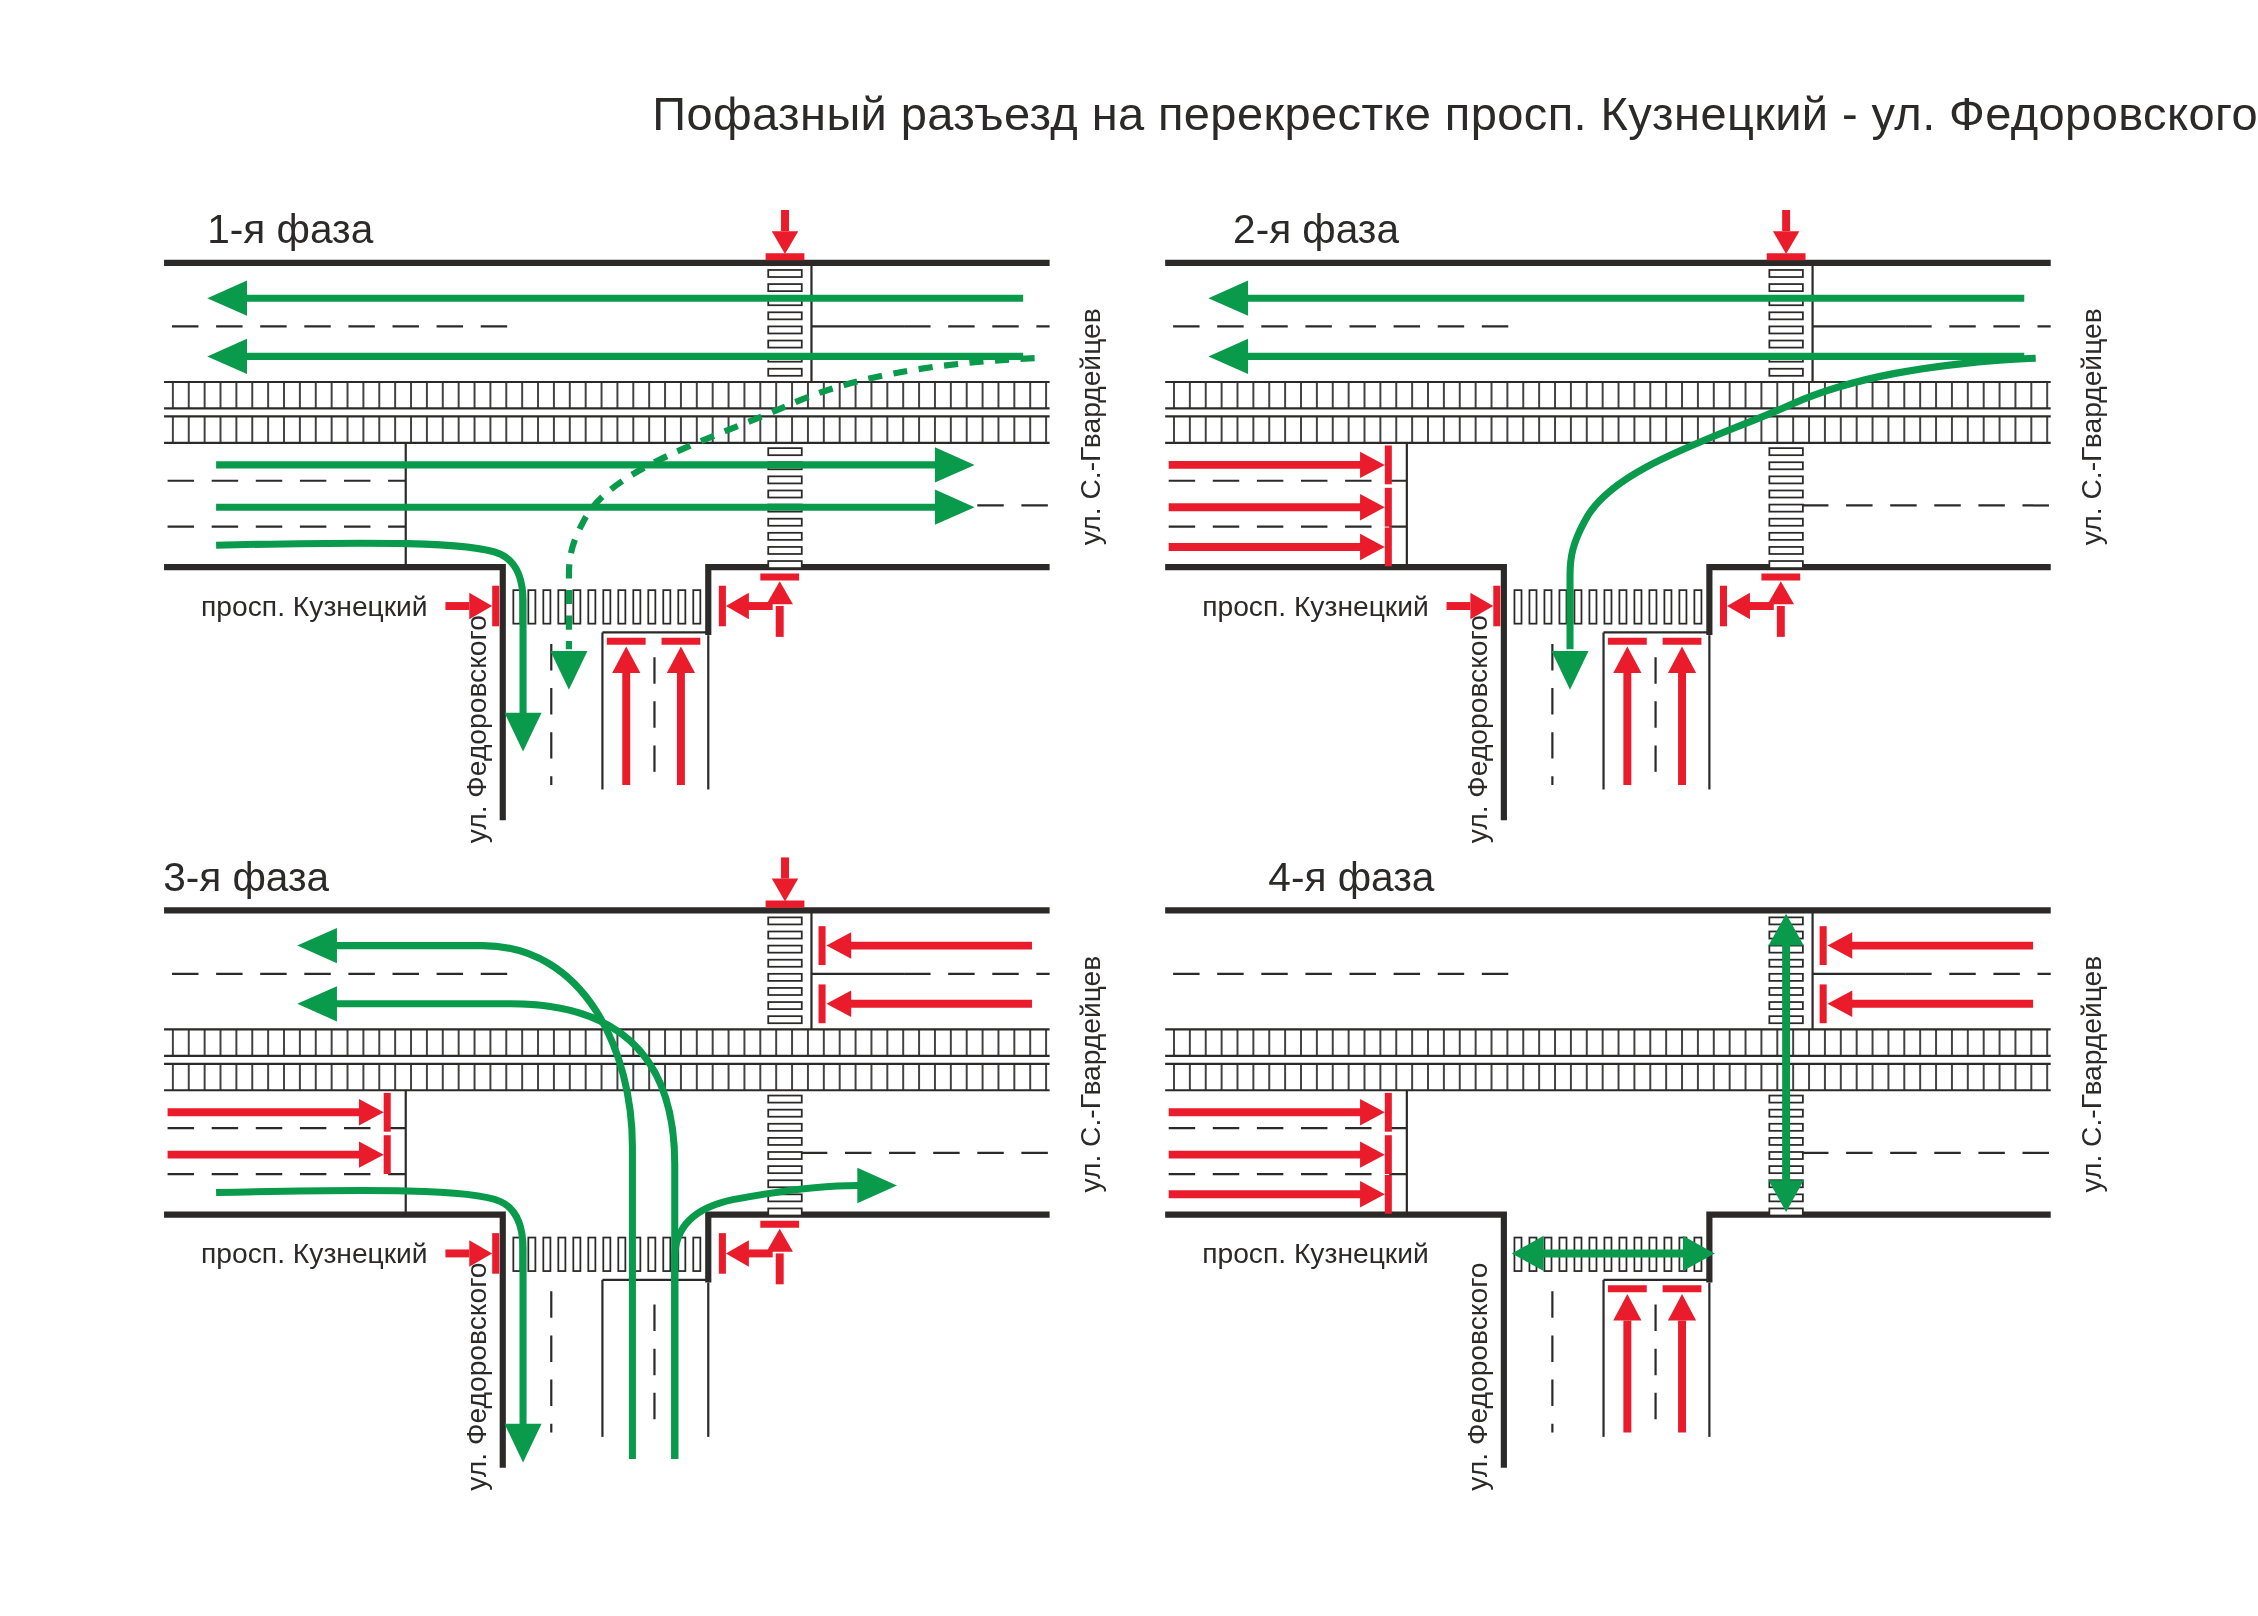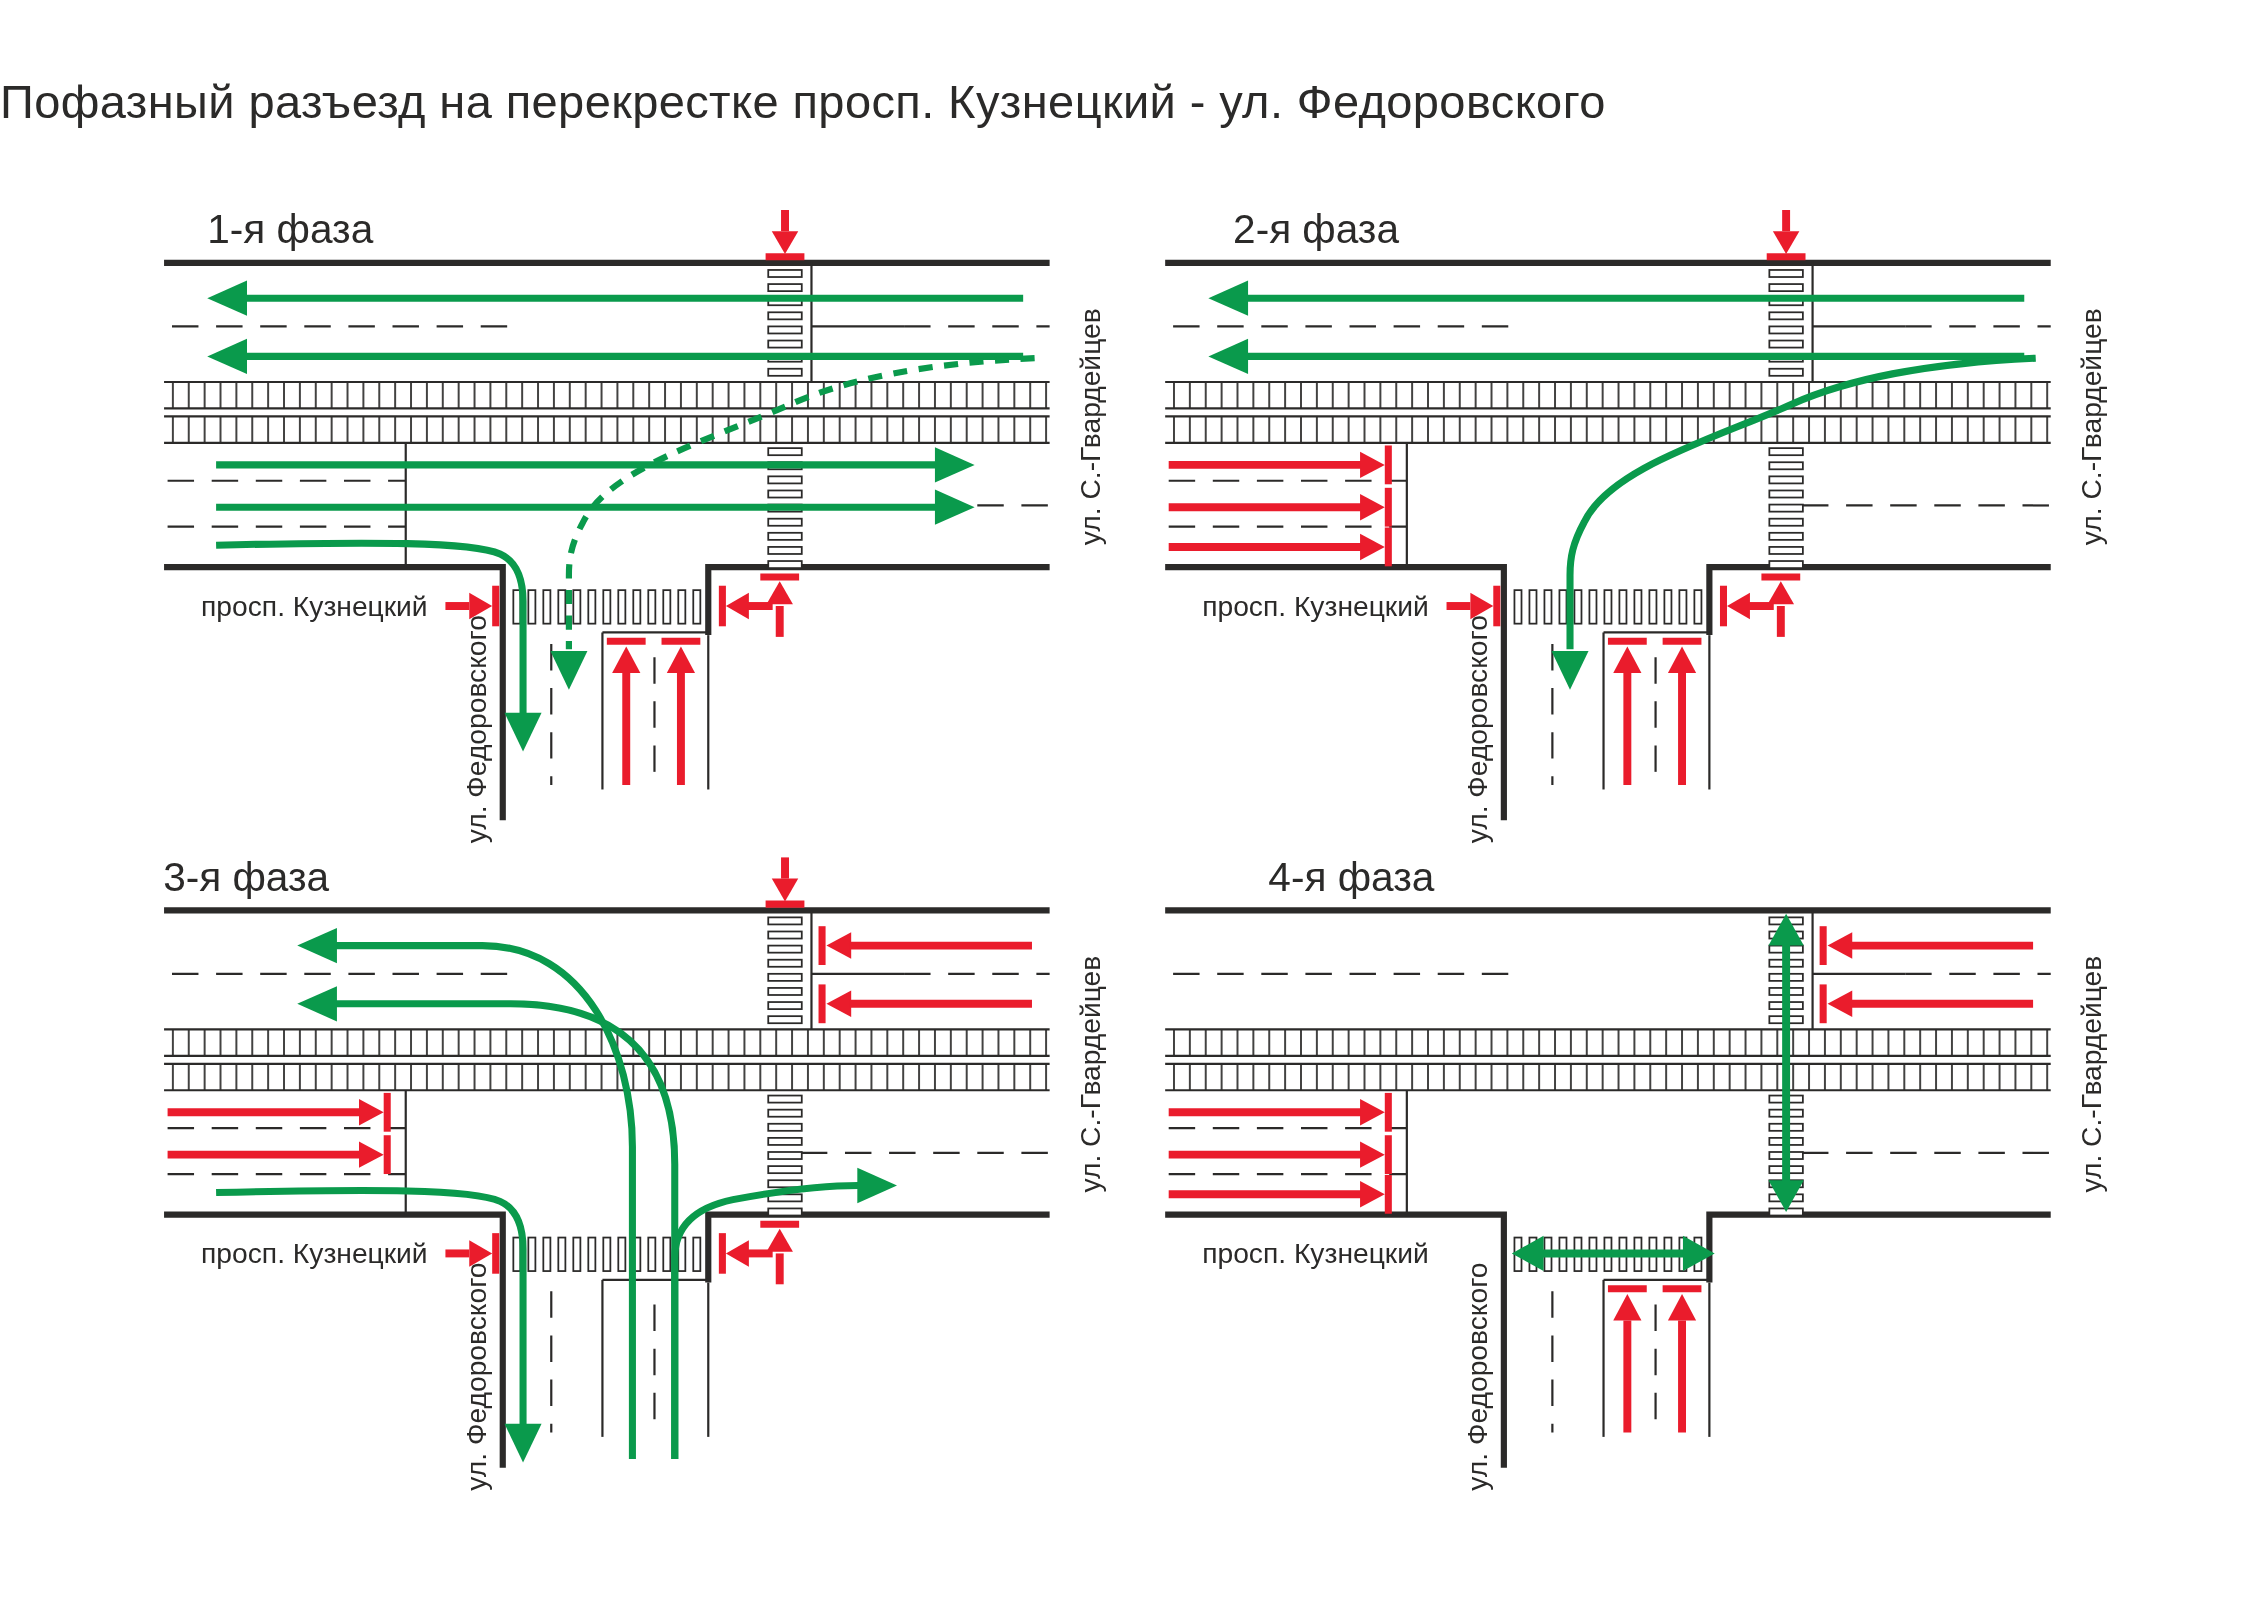--- a/index.html
+++ b/index.html
@@ -1,17 +1,17 @@
 <!DOCTYPE html>
 <html style="font-size:14px"><head>
 <meta charset="utf-8">
 <style>
   html,body{margin:0;padding:0;background:#fff;}
   body{width:2258px;height:1616px;position:relative;font-family:"Liberation Sans","DejaVu Sans",sans-serif;}
-  #page-title{position:absolute;top:74px;left:0;width:2258px;text-align:left;
+  #page-title{position:absolute;top:86px;left:0;width:2258px;text-align:right;
     font-size:47px;color:#2b2a29;letter-spacing:0.4px;}
   #diagram{position:absolute;left:0;top:0;}
   svg text{font-family:"Liberation Sans","DejaVu Sans",sans-serif;fill:#2b2a29;}
 </style>
 </head>
 <body>
 
 <div id="page-title">Пофазный разъезд на перекрестке просп. Кузнецкий - ул. Федоровского</div>
 
 <svg id="diagram" width="2258" height="1616" viewBox="0 0 2560 1832" xmlns="http://www.w3.org/2000/svg">

